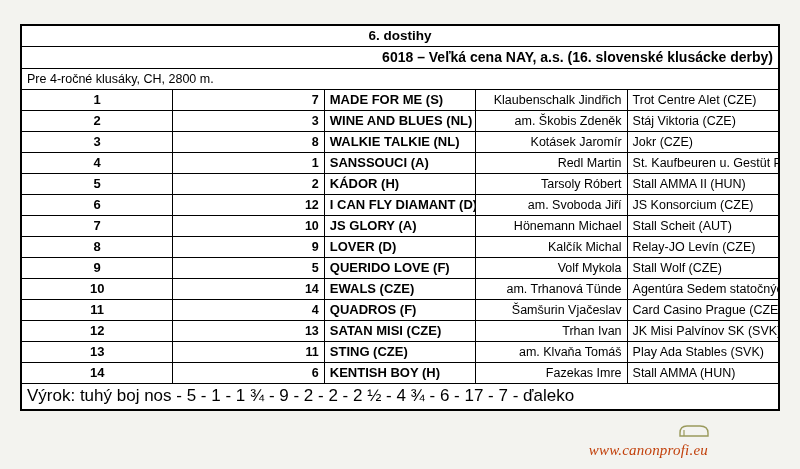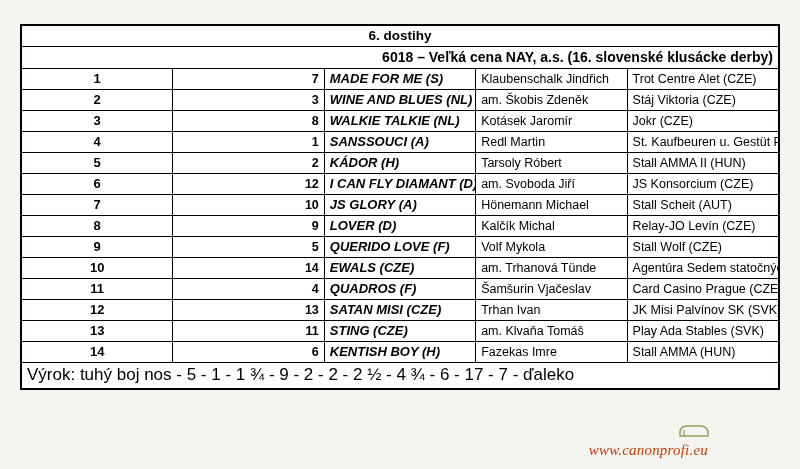--- a/index.html
+++ b/index.html
@@ -74,25 +74,25 @@
     text-align: right;
     font-weight: bold;
     font-size: 12.5px;
     padding-right: 7px;
   }
   .c-horse {
     width: 215px;
     font-weight: bold;
     font-size: 13px;
     padding-left: 8px;
-    font-style: italic;
   }
   .c-driver {
     width: 175px;
     font-size: 12.5px;
+    text-align: right;
   }
   .c-stable {
     font-size: 12.5px;
     margin-top: 43px;
   }
   .verdict-row td {
     text-align: left;
     font-size: 17px;
     height: 22px;
   }
@@ -121,20 +121,23 @@
 
   <div class="sheet">
     <table class="results">
       <tbody>
         <tr class="title-row">
           <td colspan="5">6. dostihy</td>
         </tr>
         <tr class="subtitle-row">
           <td colspan="5">6018 – Veľká cena NAY, a.s. (16. slovenské klusácke derby)</td>
         </tr>
+        <tr class="cond-row">
+          <td colspan="5">Pre 4-ročné klusáky, CH, 2800 m.</td>
+        </tr>
 
         <tr>
           <td class="c-pos">1</td>
           <td class="c-num">7</td>
           <td class="c-horse">MADE FOR ME (S)</td>
           <td class="c-driver">Klaubenschalk Jindřich</td>
           <td class="c-stable">Trot Centre Alet (CZE)</td>
         </tr>
         <tr>
           <td class="c-pos">2</td>

